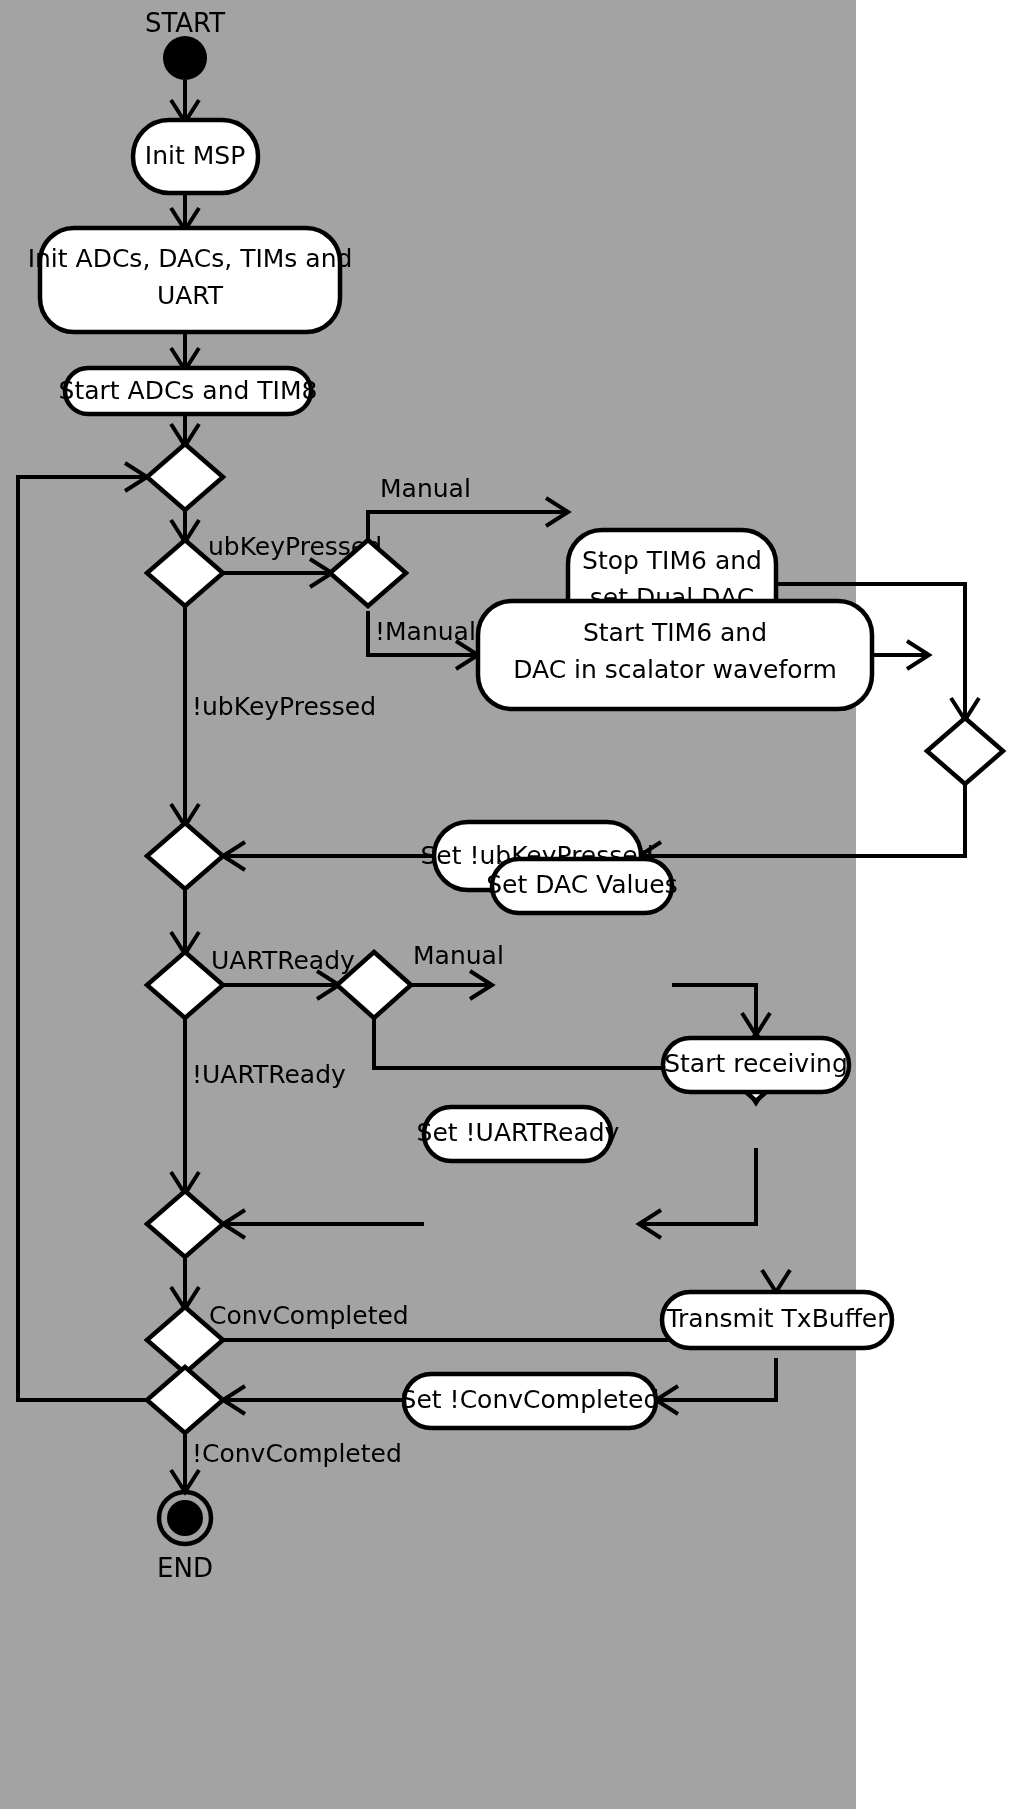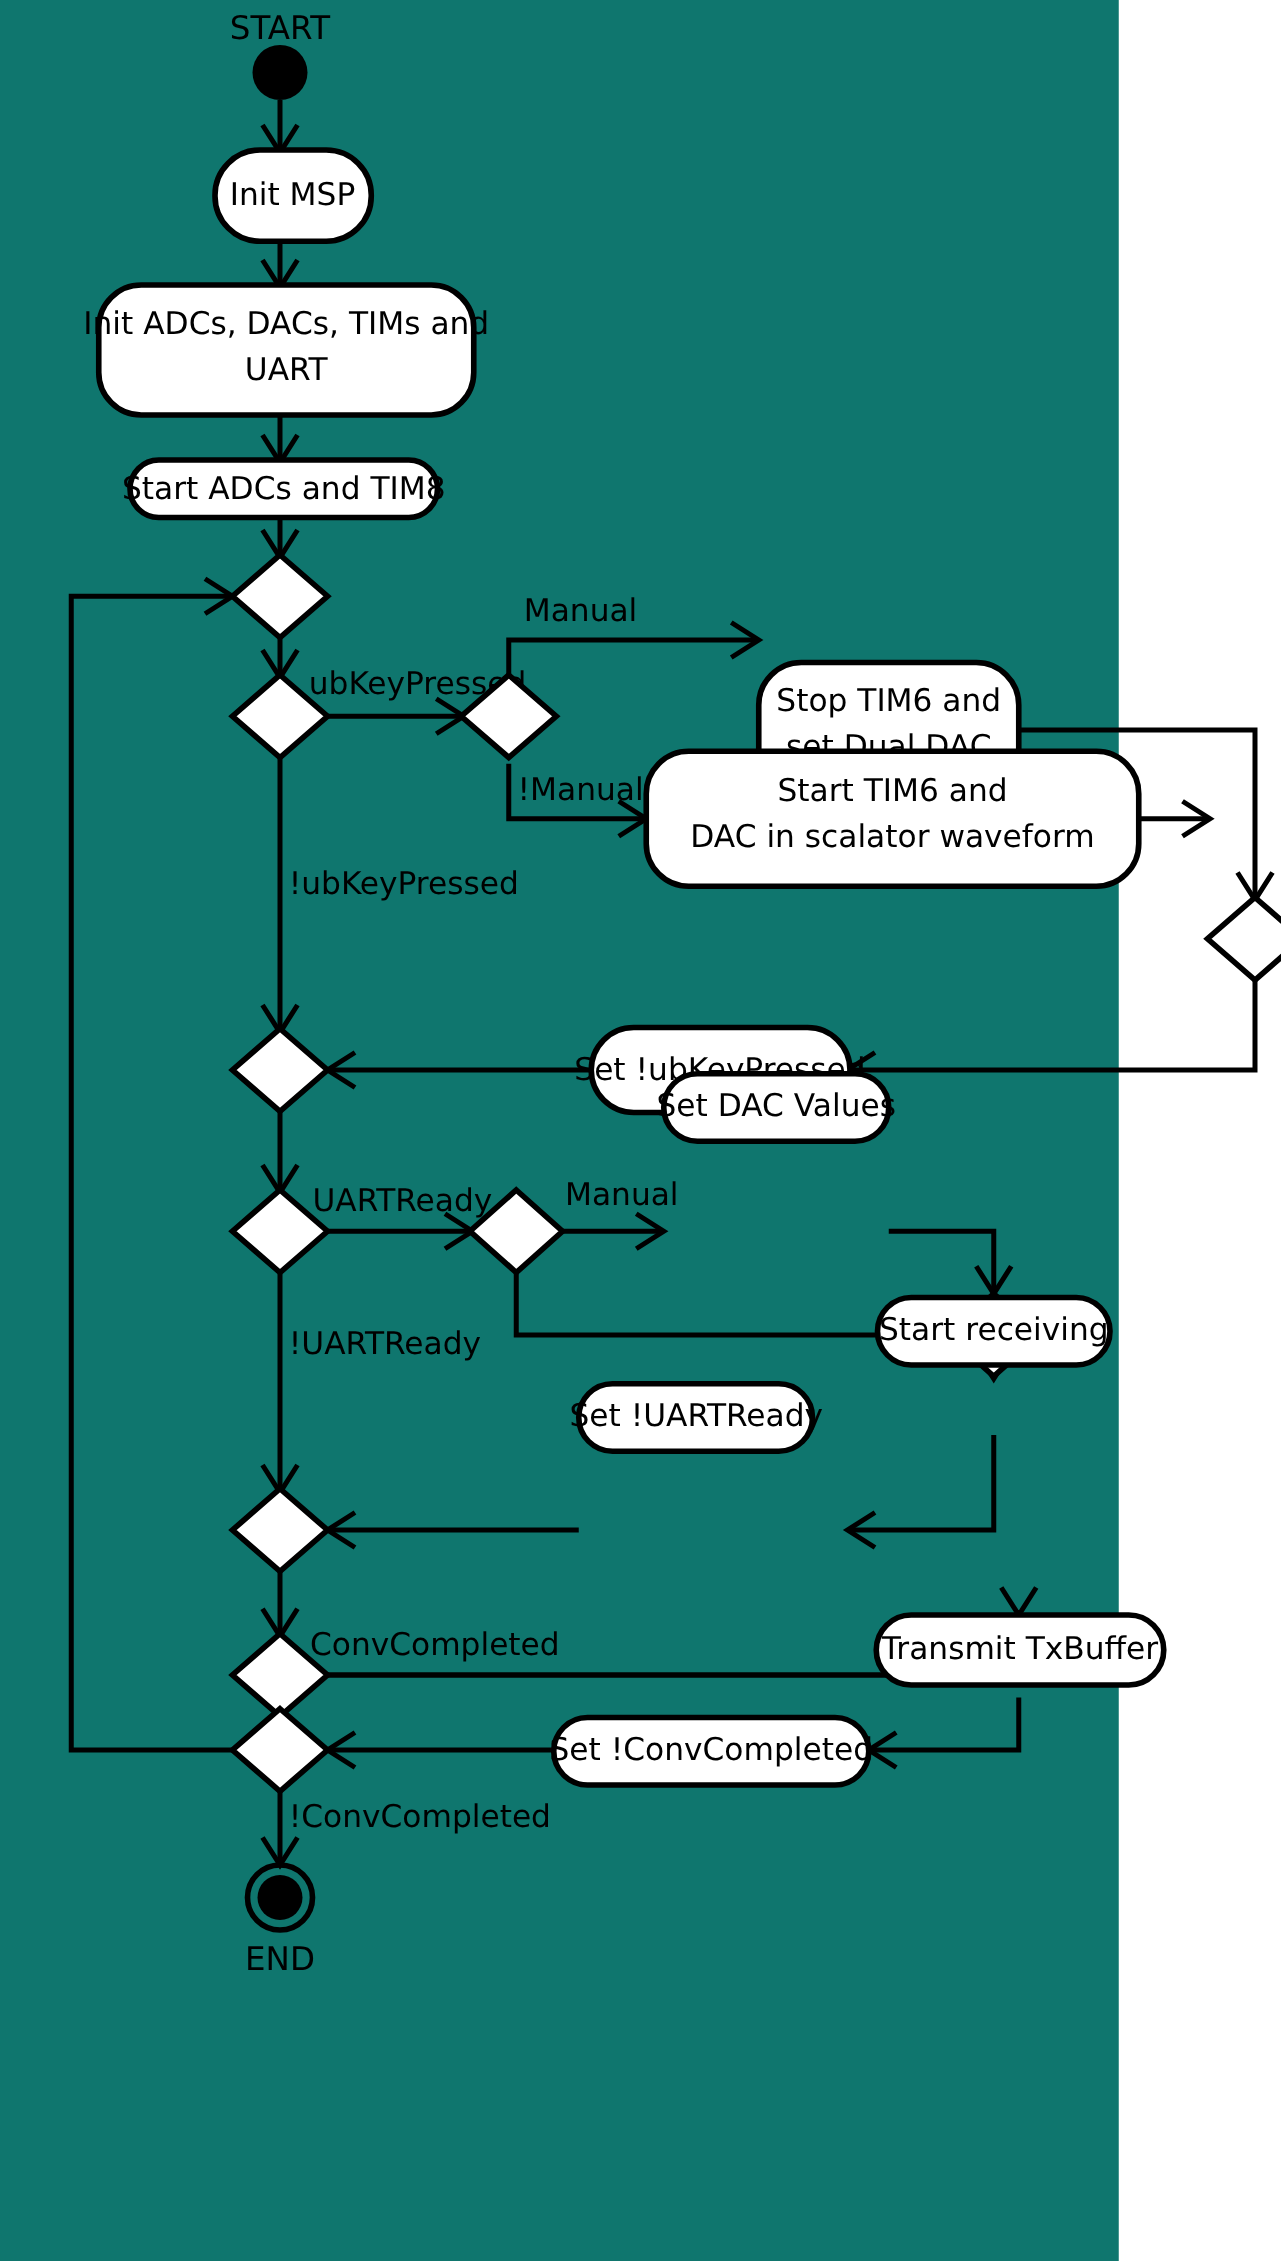--- a/index.html
+++ b/index.html
@@ -4,23 +4,22 @@
 <style>
   html, body {
     margin: 0;
     padding: 0;
     background: #ffffff;
   }
   #diagram-root {
     position: relative;
     width: 856px;
     height: 1809px;
-    background: #0f766e;
+    background: #a3a3a3;
     font-family: "DejaVu Sans", sans-serif;
-    padding-left: 39px;
   }
   svg#flow {
     display: block;
     width: 1025px;
     height: 1809px;
   }
   .edge {
     fill: none;
     stroke: #000000;
     stroke-width: 4;

